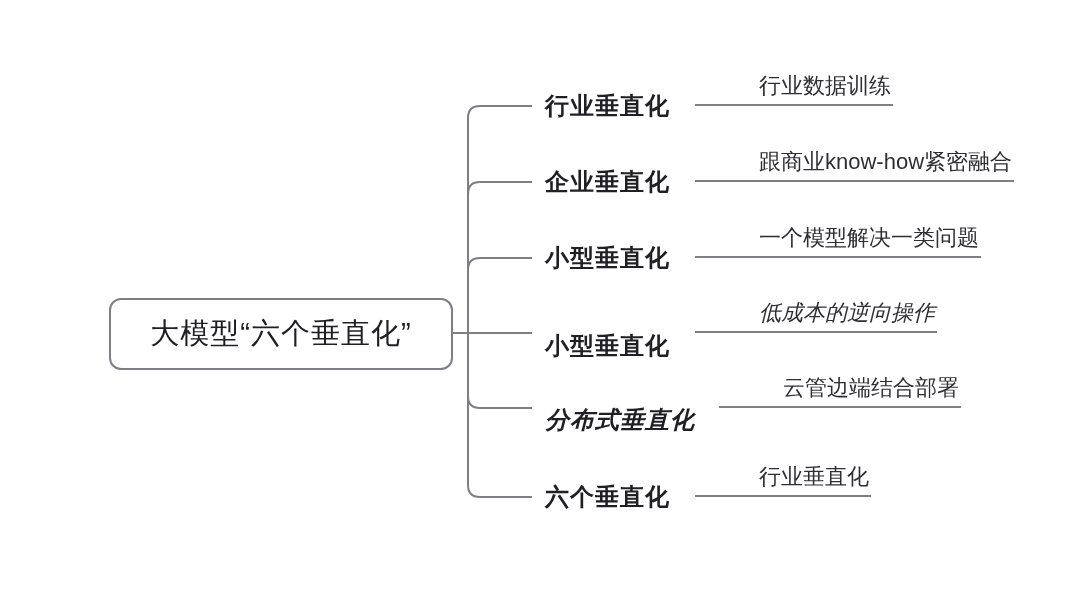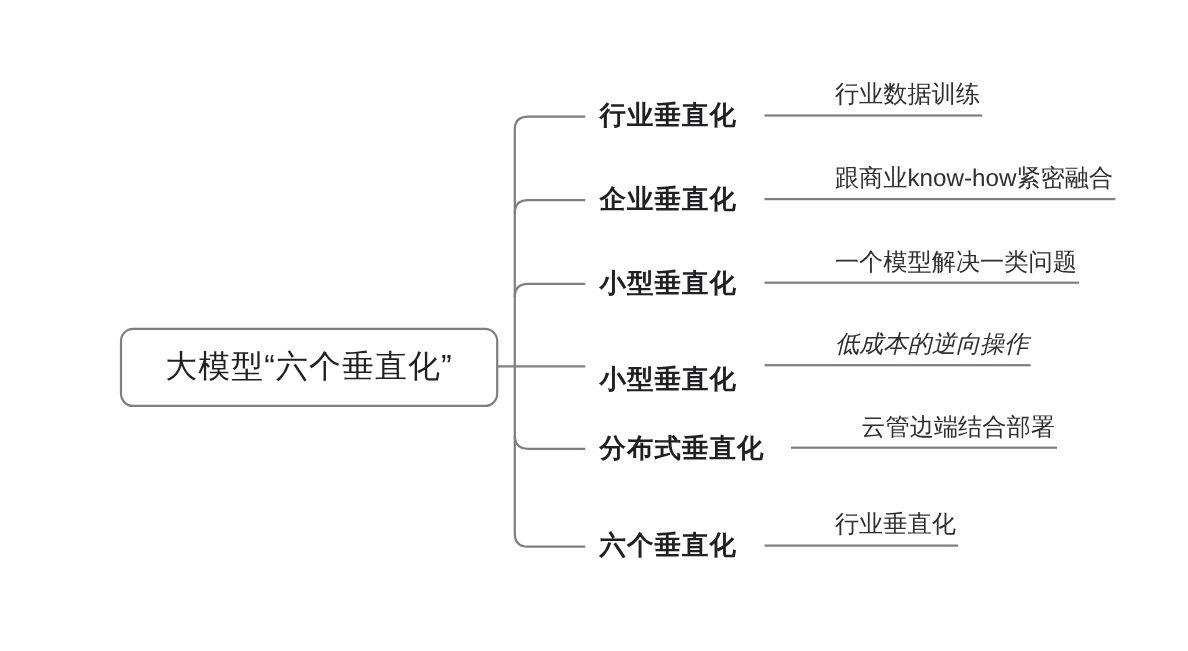--- a/index.html
+++ b/index.html
@@ -34,21 +34,21 @@
     border-bottom:2px solid var(--line);
     padding:0 2px 5px 64px;
     font-size:22px;line-height:26px;color:var(--leaf);
     white-space:nowrap;
   }
   
   .b1 .branch-label{top:90px;}  .b1 .leaf{top:73px;left:695px;}
   .b2 .branch-label{top:166px;} .b2 .leaf{top:149px;left:695px;}
   .b3 .branch-label{top:242px;} .b3 .leaf{top:225px;left:695px;text-align:right;}
   .b4 .branch-label{top:330px;} .b4 .leaf{top:300px;left:695px;font-style:italic;}
-  .b5 .branch-label{top:392px;} .b5 .leaf{top:375px;left:719px;}
+  .b5 .branch-label{top:404px;font-style:italic;} .b5 .leaf{top:375px;left:719px;}
   .b6 .branch-label{top:481px;} .b6 .leaf{top:464px;left:695px;}
 </style>
 </head>
 <body>
 
 <div class="canvas">
 
   <svg class="connectors" viewBox="0 0 1080 592" aria-hidden="true">
 
     <path d="M532 106 H480 Q468 106 468 118 V485 Q468 497 480 497 H532"></path>

